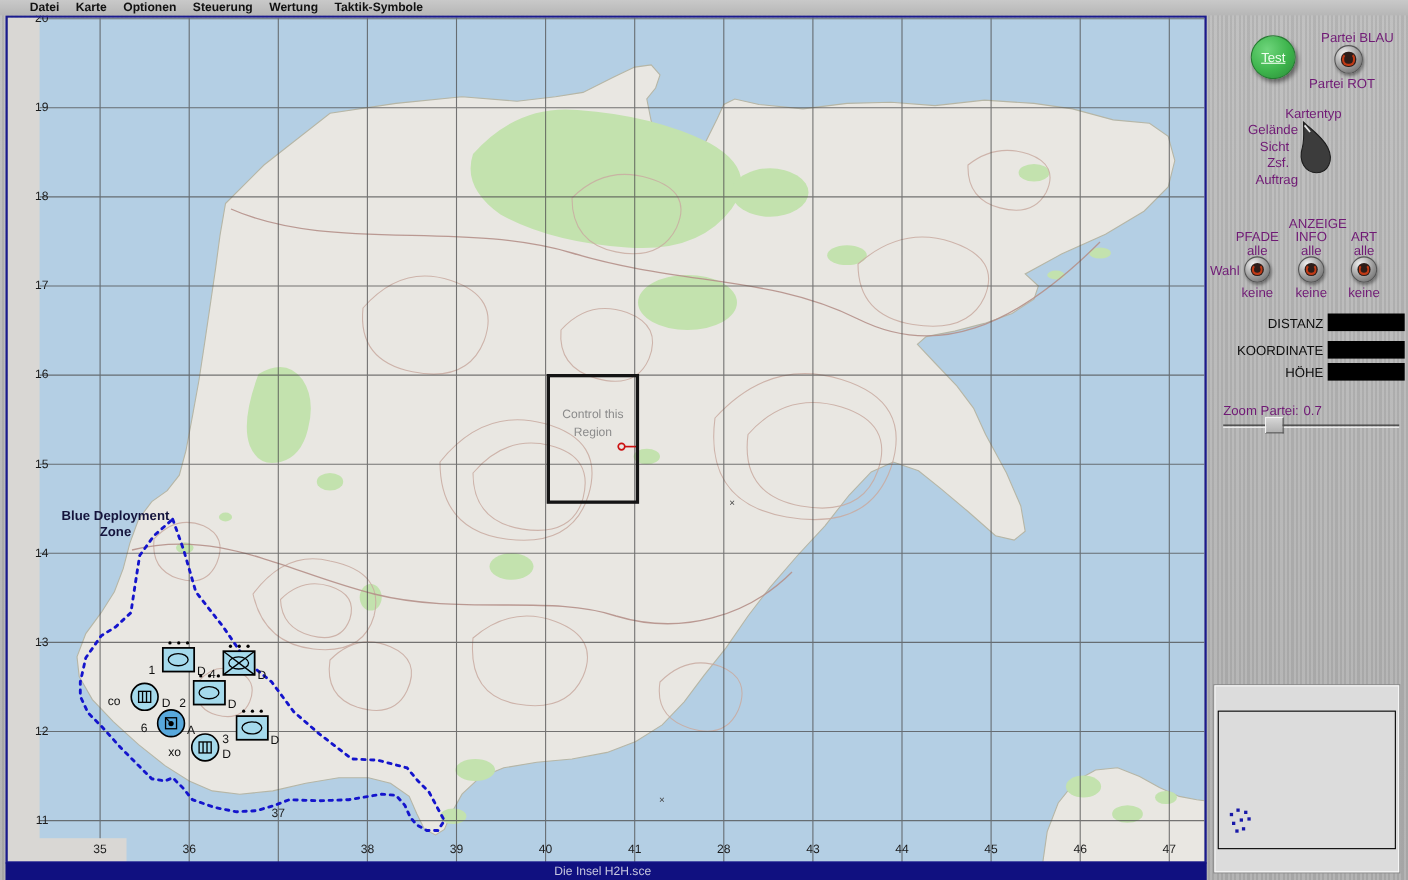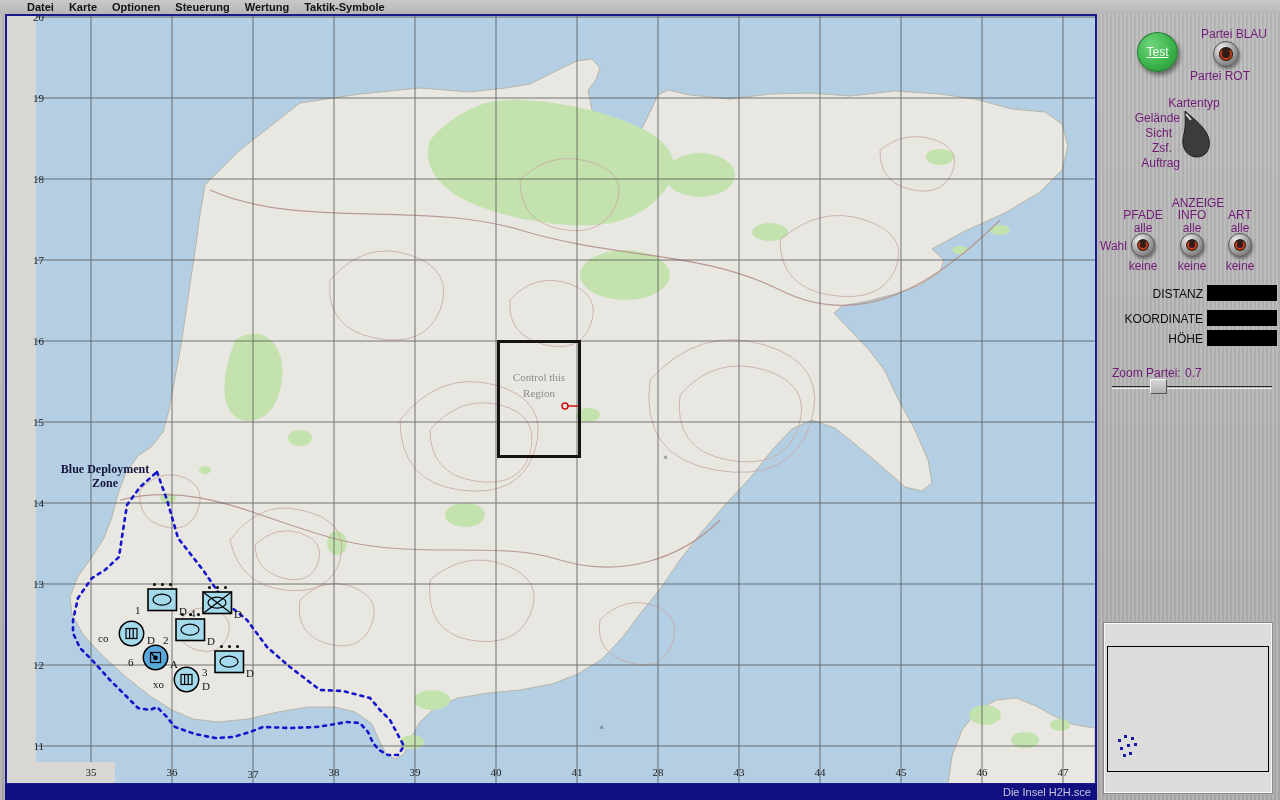--- a/index.html
+++ b/index.html
@@ -18,23 +18,23 @@
     position:relative;
   }
   .abs{position:absolute;}
   
   .menubar{left:0;top:0;width:1280px;height:14px;background:linear-gradient(#c9c9c9,#b6b6b6);
     display:flex;align-items:center;padding-left:27px;gap:15px;z-index:40;font-size:11px;color:#111;}
   .menubar span{white-space:nowrap;cursor:default;font-weight:bold;}
   
   .map-frame{left:5px;top:14px;width:1092px;height:771px;border:2px solid var(--navy);z-index:30;pointer-events:none;}
   .statusbar{left:5px;top:784px;width:1092px;height:16px;background:var(--statusbg);color:#c6c6de;
-    font-size:11px;text-align:right;padding:2px 6px 0 0;z-index:35;}
+    font-size:11px;text-align:center;padding:2px 6px 0 0;z-index:35;}
   svg.map{left:7px;top:16px;z-index:1;}
-  .overlay{left:0;top:0;width:1280px;height:800px;z-index:10;pointer-events:none;font-family:Liberation Serif, serif;}
+  .overlay{left:0;top:0;width:1280px;height:800px;z-index:10;pointer-events:none;}
   
   .xtick{width:22px;text-align:center;font-size:11px;color:#1c1c1c;}
   .ytick{width:20px;text-align:right;font-size:11px;color:#1c1c1c;}
   
   .zone-label{width:120px;text-align:center;font-weight:bold;font-size:12px;color:#14143c;line-height:14px;}
   .control-box{width:84px;height:118px;border:3px solid #141414;}
   .control-text{width:78px;margin-top:26px;text-align:center;font-size:11px;color:#8b8b8b;line-height:16px;}
   .tinyx{font-size:9px;color:#444;}
   
   .unit{pointer-events:auto;cursor:pointer;}
@@ -190,21 +190,21 @@
   <div class="abs ytick" style="left:24px;top:254px">17</div>
   <div class="abs ytick" style="left:24px;top:335px">16</div>
   <div class="abs ytick" style="left:24px;top:416px">15</div>
   <div class="abs ytick" style="left:24px;top:497px">14</div>
   <div class="abs ytick" style="left:24px;top:578px">13</div>
   <div class="abs ytick" style="left:24px;top:659px">12</div>
   <div class="abs ytick" style="left:24px;top:740px">11</div>
 
   <div class="abs xtick" style="left:80px;top:766px">35</div>
   <div class="abs xtick" style="left:161px;top:766px">36</div>
-  <div class="abs xtick" style="left:242px;top:768px">37</div>
+  <div class="abs xtick" style="left:242px;top:734px">37</div>
   <div class="abs xtick" style="left:323px;top:766px">38</div>
   <div class="abs xtick" style="left:404px;top:766px">39</div>
   <div class="abs xtick" style="left:485px;top:766px">40</div>
   <div class="abs xtick" style="left:566px;top:766px">41</div>
   <div class="abs xtick" style="left:647px;top:766px">28</div>
   <div class="abs xtick" style="left:728px;top:766px">43</div>
   <div class="abs xtick" style="left:809px;top:766px">44</div>
   <div class="abs xtick" style="left:890px;top:766px">45</div>
   <div class="abs xtick" style="left:971px;top:766px">46</div>
   <div class="abs xtick" style="left:1052px;top:766px">47</div>

